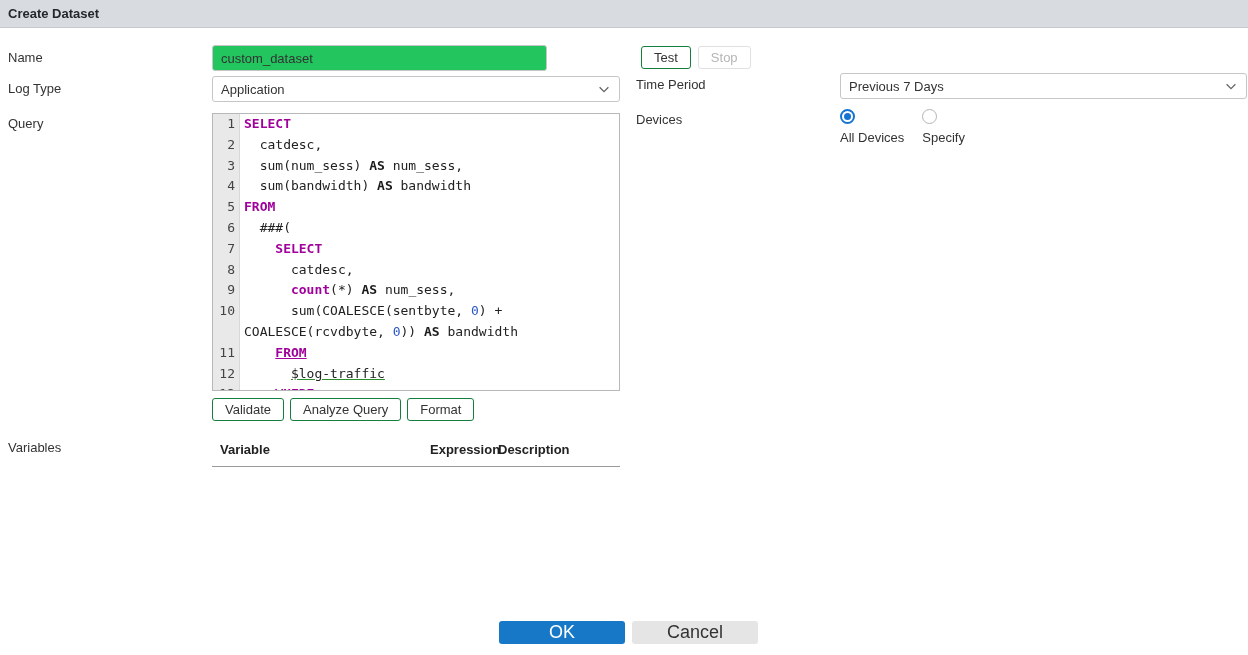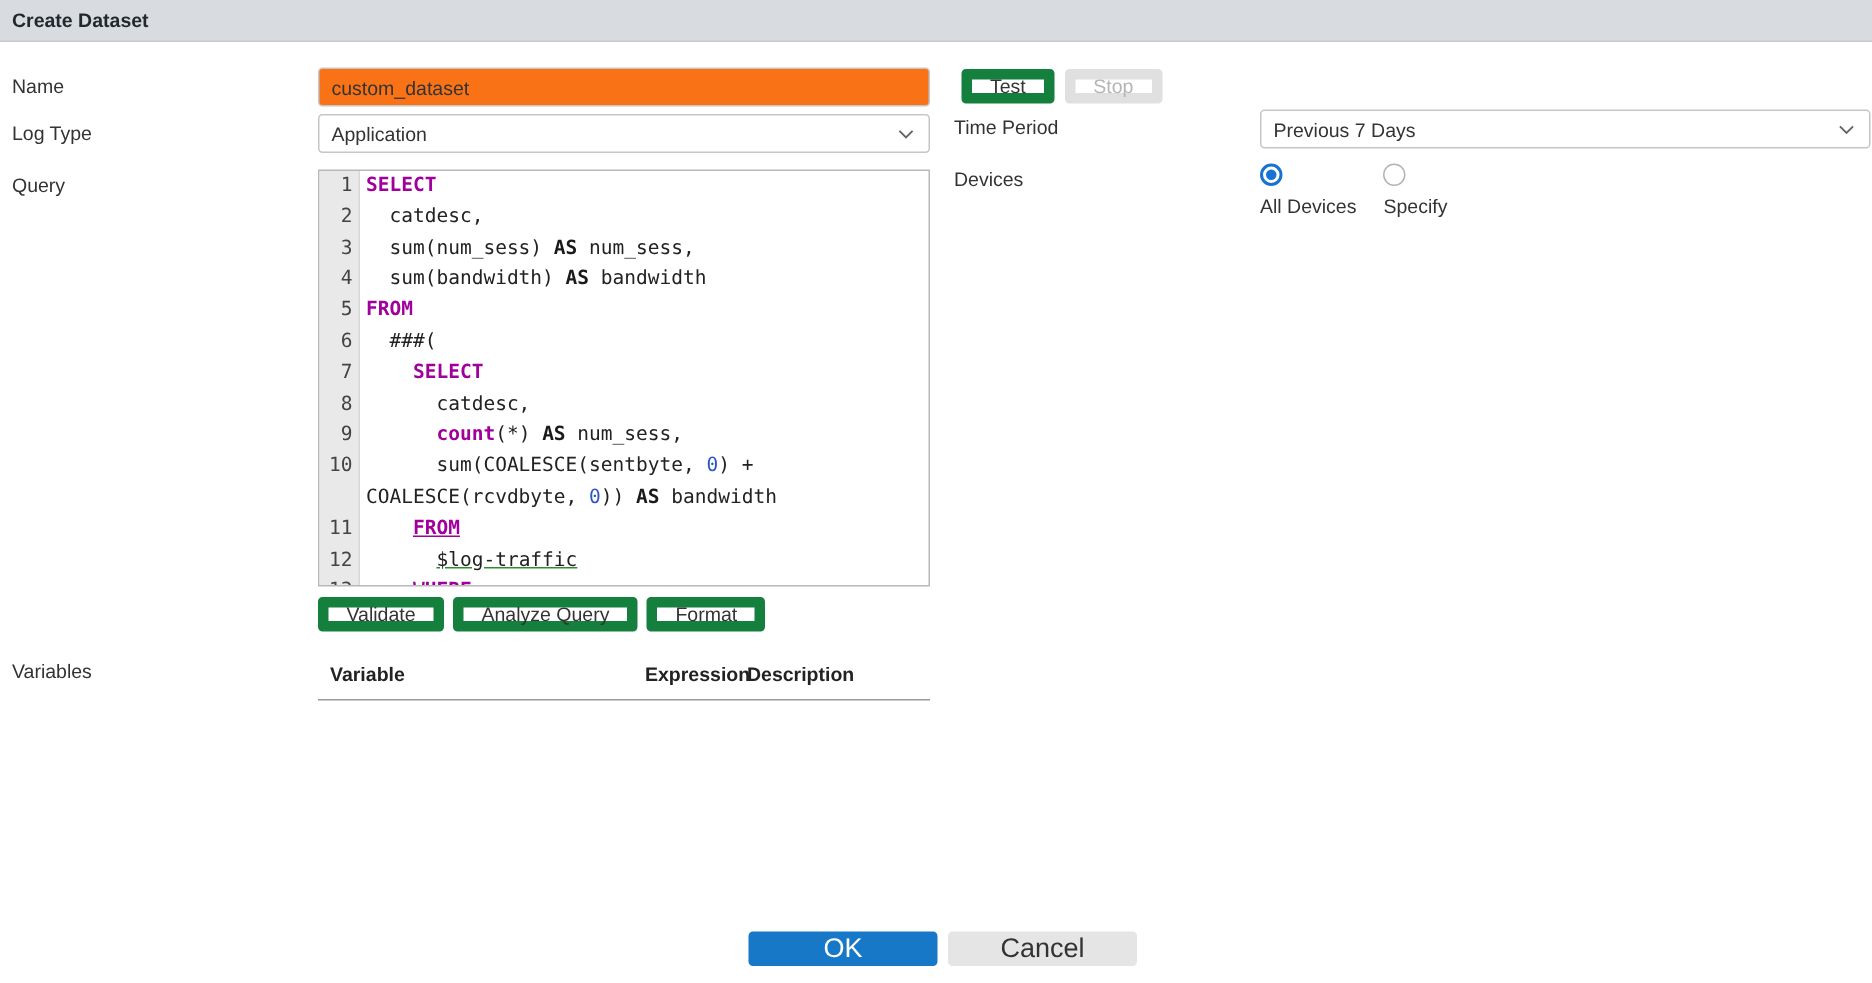--- a/index.html
+++ b/index.html
@@ -13,23 +13,23 @@
     position:absolute; left:0; top:0; width:100%; height:28px;
     background:#d8dce1; border-bottom:1px solid #c6cacf;
     display:flex; align-items:center; padding-left:8px;
     font-weight:bold; color:#23282d; font-size:13px;
   }
   .field-label { position:absolute; left:8px; color:#333; }
   .right-label { position:absolute; left:636px; color:#333; }
 
   
   .text-input {
-    position:absolute; left:212px; width:408px; height:26px;
+    position:absolute; left:212px; width:335px; height:26px;
     border:1px solid #c6c6c6; border-radius:3px; padding:0 8px;
-    font-family:"Liberation Sans", sans-serif; font-size:13px; color:#333; background:#f97316;
+    font-family:"Liberation Sans", sans-serif; font-size:13px; color:#333; background:#22c55e;
   }
   .selectbox {
     position:absolute; height:26px; border:1px solid #c6c6c6; border-radius:3px;
     background:#fff; display:flex; align-items:center; justify-content:space-between;
     padding:0 8px; cursor:default; color:#333;
   }
   .chev { width:14px; height:14px; flex:none; }
 
   
   .editor {
@@ -43,21 +43,21 @@
   .code-content { flex:1; padding-left:4px; white-space:pre; }
   .kw { color:#a0009b; font-weight:bold;margin-top:45px; }
   .kw2 { color:#1a1a1a; font-weight:bold; }
   .num { color:#2a56c6; }
   .ul { text-decoration:underline; }
   .ul-green { color:#222; text-decoration:underline; text-decoration-color:#2e8b2e; }
 
   
   .btn {
     display:inline-flex; align-items:center; justify-content:center;
-    height:23px; padding:2px 12px; background:#fff; border:7px solid #15803d;
+    height:23px; padding:2px 12px; background:#fff; border:1px solid #15803d;
     border-radius:3px; font-family:"Liberation Sans", sans-serif; font-size:13px; color:#333; cursor:pointer;
     white-space:nowrap;
   }
   .btn.disabled { color:#b5b5b5; border-color:#e0e0e0; cursor:default; }
   .query-actions { position:absolute; left:212px; top:398px; display:flex; gap:6px; }
   .test-stop { position:absolute; left:641px; top:46px; display:flex; gap:7px; }
 
   
   .vars-header {
     position:absolute; left:212px; top:442px; width:408px;

